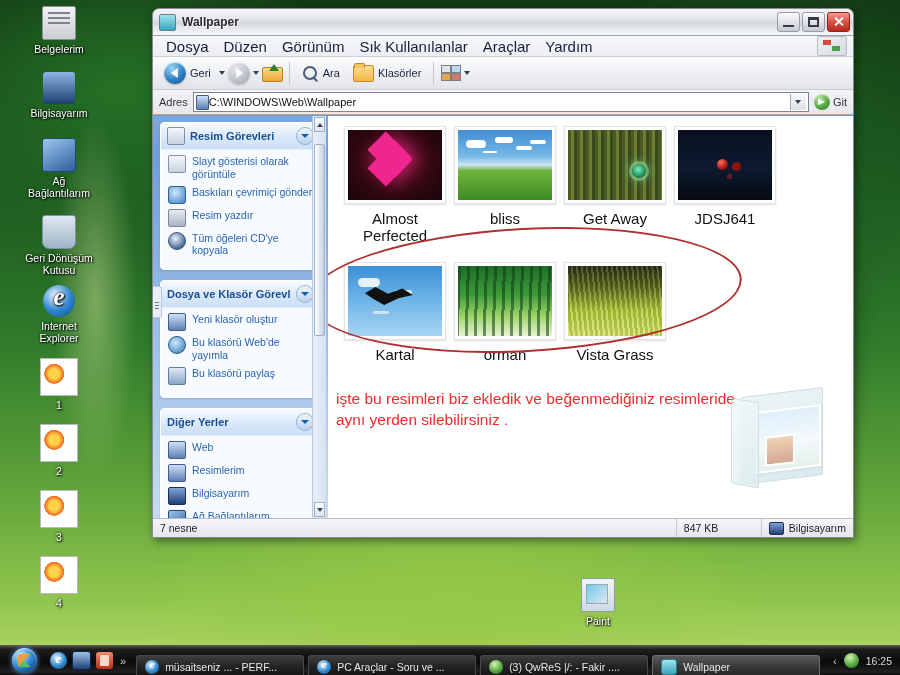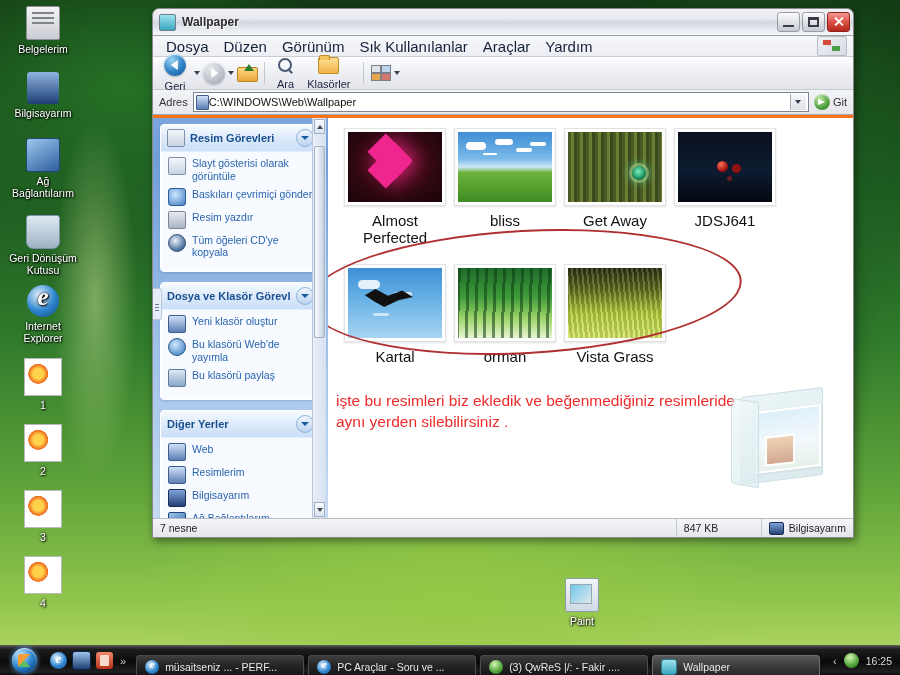--- a/index.html
+++ b/index.html
@@ -18,21 +18,21 @@
   }
   #desktop:after{
     content:"";position:absolute;inset:0;
     background:
       radial-gradient(ellipse 70px 300px at 95px 300px, rgba(190,215,140,.55), rgba(0,0,0,0) 60%),
       radial-gradient(ellipse 90px 260px at 820px 330px, rgba(30,80,30,.5), rgba(0,0,0,0) 65%),
       radial-gradient(ellipse 200px 120px at 300px 200px, rgba(10,40,12,.45), rgba(0,0,0,0) 70%);
   }
   
   .dicon{position:absolute;width:74px;text-align:center;color:#fff;font-size:10.5px;
-    text-shadow:0 0 3px #000,1px 1px 2px #000;line-height:1.15;cursor:default;}
+    text-shadow:0 0 3px #000,1px 1px 2px #000;line-height:1.15;cursor:default;margin-left:16px;}
   .dicon .glyph{display:block;margin:0 auto 3px;width:32px;height:32px;position:relative;}
   .dicon .lbl{display:block;}
   
   #win{position:absolute;left:152px;top:8px;width:700px;height:528px;
     background:#d6d3ce;border:1px solid #8a8a8a;border-radius:7px 7px 0 0;
     box-shadow:2px 3px 9px rgba(0,0,0,.45);display:flex;flex-direction:column;overflow:hidden;}
   #titlebar{height:26px;flex:0 0 26px;display:flex;align-items:center;border-radius:6px 6px 0 0;
     background:linear-gradient(180deg,#f2f3f6 0%,#e6e8ee 38%,#d3d6de 52%,#e9ebf1 80%,#f6f7fa 100%);
     border-bottom:1px solid #9ea2ab;padding:0 3px 0 6px;}
   #titlebar .ticon{width:15px;height:15px;background:linear-gradient(180deg,#9fe3ef,#3aa6bd);
@@ -52,21 +52,21 @@
   #menubar{height:20px;flex:0 0 20px;display:flex;align-items:center;gap:1px;padding:0 6px;
     background:linear-gradient(180deg,#f7f8fa,#eceef3);border-bottom:1px solid #cbcdd4;}
   #menubar .mi{font-size:15px;color:#14203a;padding:2px 7px;border-radius:2px;}
   #menubar .flagbox{margin-left:auto;width:28px;height:18px;
     background:linear-gradient(135deg,#eef0f4,#d8dbe2);border:1px solid #b8bbc4;border-radius:2px;position:relative;overflow:hidden;}
   #menubar .flagbox:before{content:"";position:absolute;left:5px;top:3px;width:8px;height:5px;background:#d64a3c;}
   #menubar .flagbox:after{content:"";position:absolute;left:14px;top:9px;width:8px;height:5px;background:#4a9e46;}
   
   #toolbar{height:32px;flex:0 0 32px;display:flex;align-items:center;gap:3px;padding:0 6px;
     background:linear-gradient(180deg,#fdfdfe,#eceef3 55%,#e2e4ea);border-bottom:1px solid #c9cbd2;}
-  .tbtn{display:flex;align-items:center;gap:4px;padding:2px 5px;border-radius:3px;color:#1a2440;font-size:11px;flex-direction:column;}
+  .tbtn{display:flex;align-items:center;gap:4px;padding:2px 5px;border-radius:3px;color:#1a2440;font-size:11px;}
   .circ{width:22px;height:22px;border-radius:50%;position:relative;
     box-shadow:inset 0 1px 1px rgba(255,255,255,.85),0 1px 2px rgba(0,0,0,.25);}
   .circ.back{background:radial-gradient(circle at 35% 28%,#9ad4f4,#2e7fc4 55%,#14548f);}
   .circ.fwd{background:radial-gradient(circle at 35% 28%,#e6e8ec,#c0c4cc 55%,#9ba0a9);}
   .arr{position:absolute;left:50%;top:50%;width:0;height:0;border-top:5px solid transparent;
     border-bottom:5px solid transparent;}
   .circ.back .arr{transform:translate(-60%,-50%);border-right:7px solid #fff;}
   .circ.fwd .arr{transform:translate(-40%,-50%);border-left:7px solid #fff;}
   .caret{width:0;height:0;border-left:3.5px solid transparent;border-right:3.5px solid transparent;
     border-top:4px solid #33404f;}
@@ -101,21 +101,21 @@
     border:1px solid #3f5c8c;border-radius:1px;}
   #addrfield .pathtxt{font-size:11px;color:#111;flex:1;}
   #addrfield .ddbtn{width:15px;height:16px;background:linear-gradient(180deg,#f7f8fa,#dfe1e7);
     border-left:1px solid #a9acb4;display:flex;align-items:center;justify-content:center;}
   .gobtn{display:flex;align-items:center;gap:3px;font-size:11px;color:#333;}
   .gocirc{width:16px;height:16px;border-radius:50%;background:radial-gradient(circle at 35% 30%,#bfe8a8,#4ea03c 60%,#2f7a26);
     position:relative;box-shadow:inset 0 1px 1px rgba(255,255,255,.7);}
   .gocirc:after{content:"";position:absolute;left:4px;top:5px;width:0;height:0;border-top:3px solid transparent;
     border-bottom:3px solid transparent;border-left:7px solid #fff;}
   
-  #winbody{flex:1;display:flex;background:#8b5cf6;overflow:hidden;border-top:3px solid #f97316;}
+  #winbody{flex:1;display:flex;background:#8b5cf6;overflow:hidden;border-top:1px solid #f97316;}
   
   #sidebar{width:175px;flex:0 0 175px;position:relative;overflow:hidden;
     background:linear-gradient(180deg,#7ba7dd 0%,#6f9ed9 10%,#9dc0e8 55%,#c6dbf2 100%);}
   #sbinner{padding:6px 7px 0 7px;}
   .panel{background:#edf4fd;border:1px solid #fff;border-radius:4px;margin-bottom:10px;overflow:hidden;
     box-shadow:0 1px 2px rgba(20,50,100,.18);}
   .phead{display:flex;align-items:center;gap:5px;padding:4px 6px;
     background:linear-gradient(180deg,#f6fafe,#d9e8fa 60%,#cbdff7);border-bottom:1px solid #e2eefb;}
   .phead .ptitle{flex:1;font-size:11px;font-weight:bold;color:#1a4f8f;white-space:nowrap;overflow:hidden;}
   .chev{width:16px;height:16px;border-radius:50%;background:linear-gradient(180deg,#f0f6fd,#b9d3ef);

